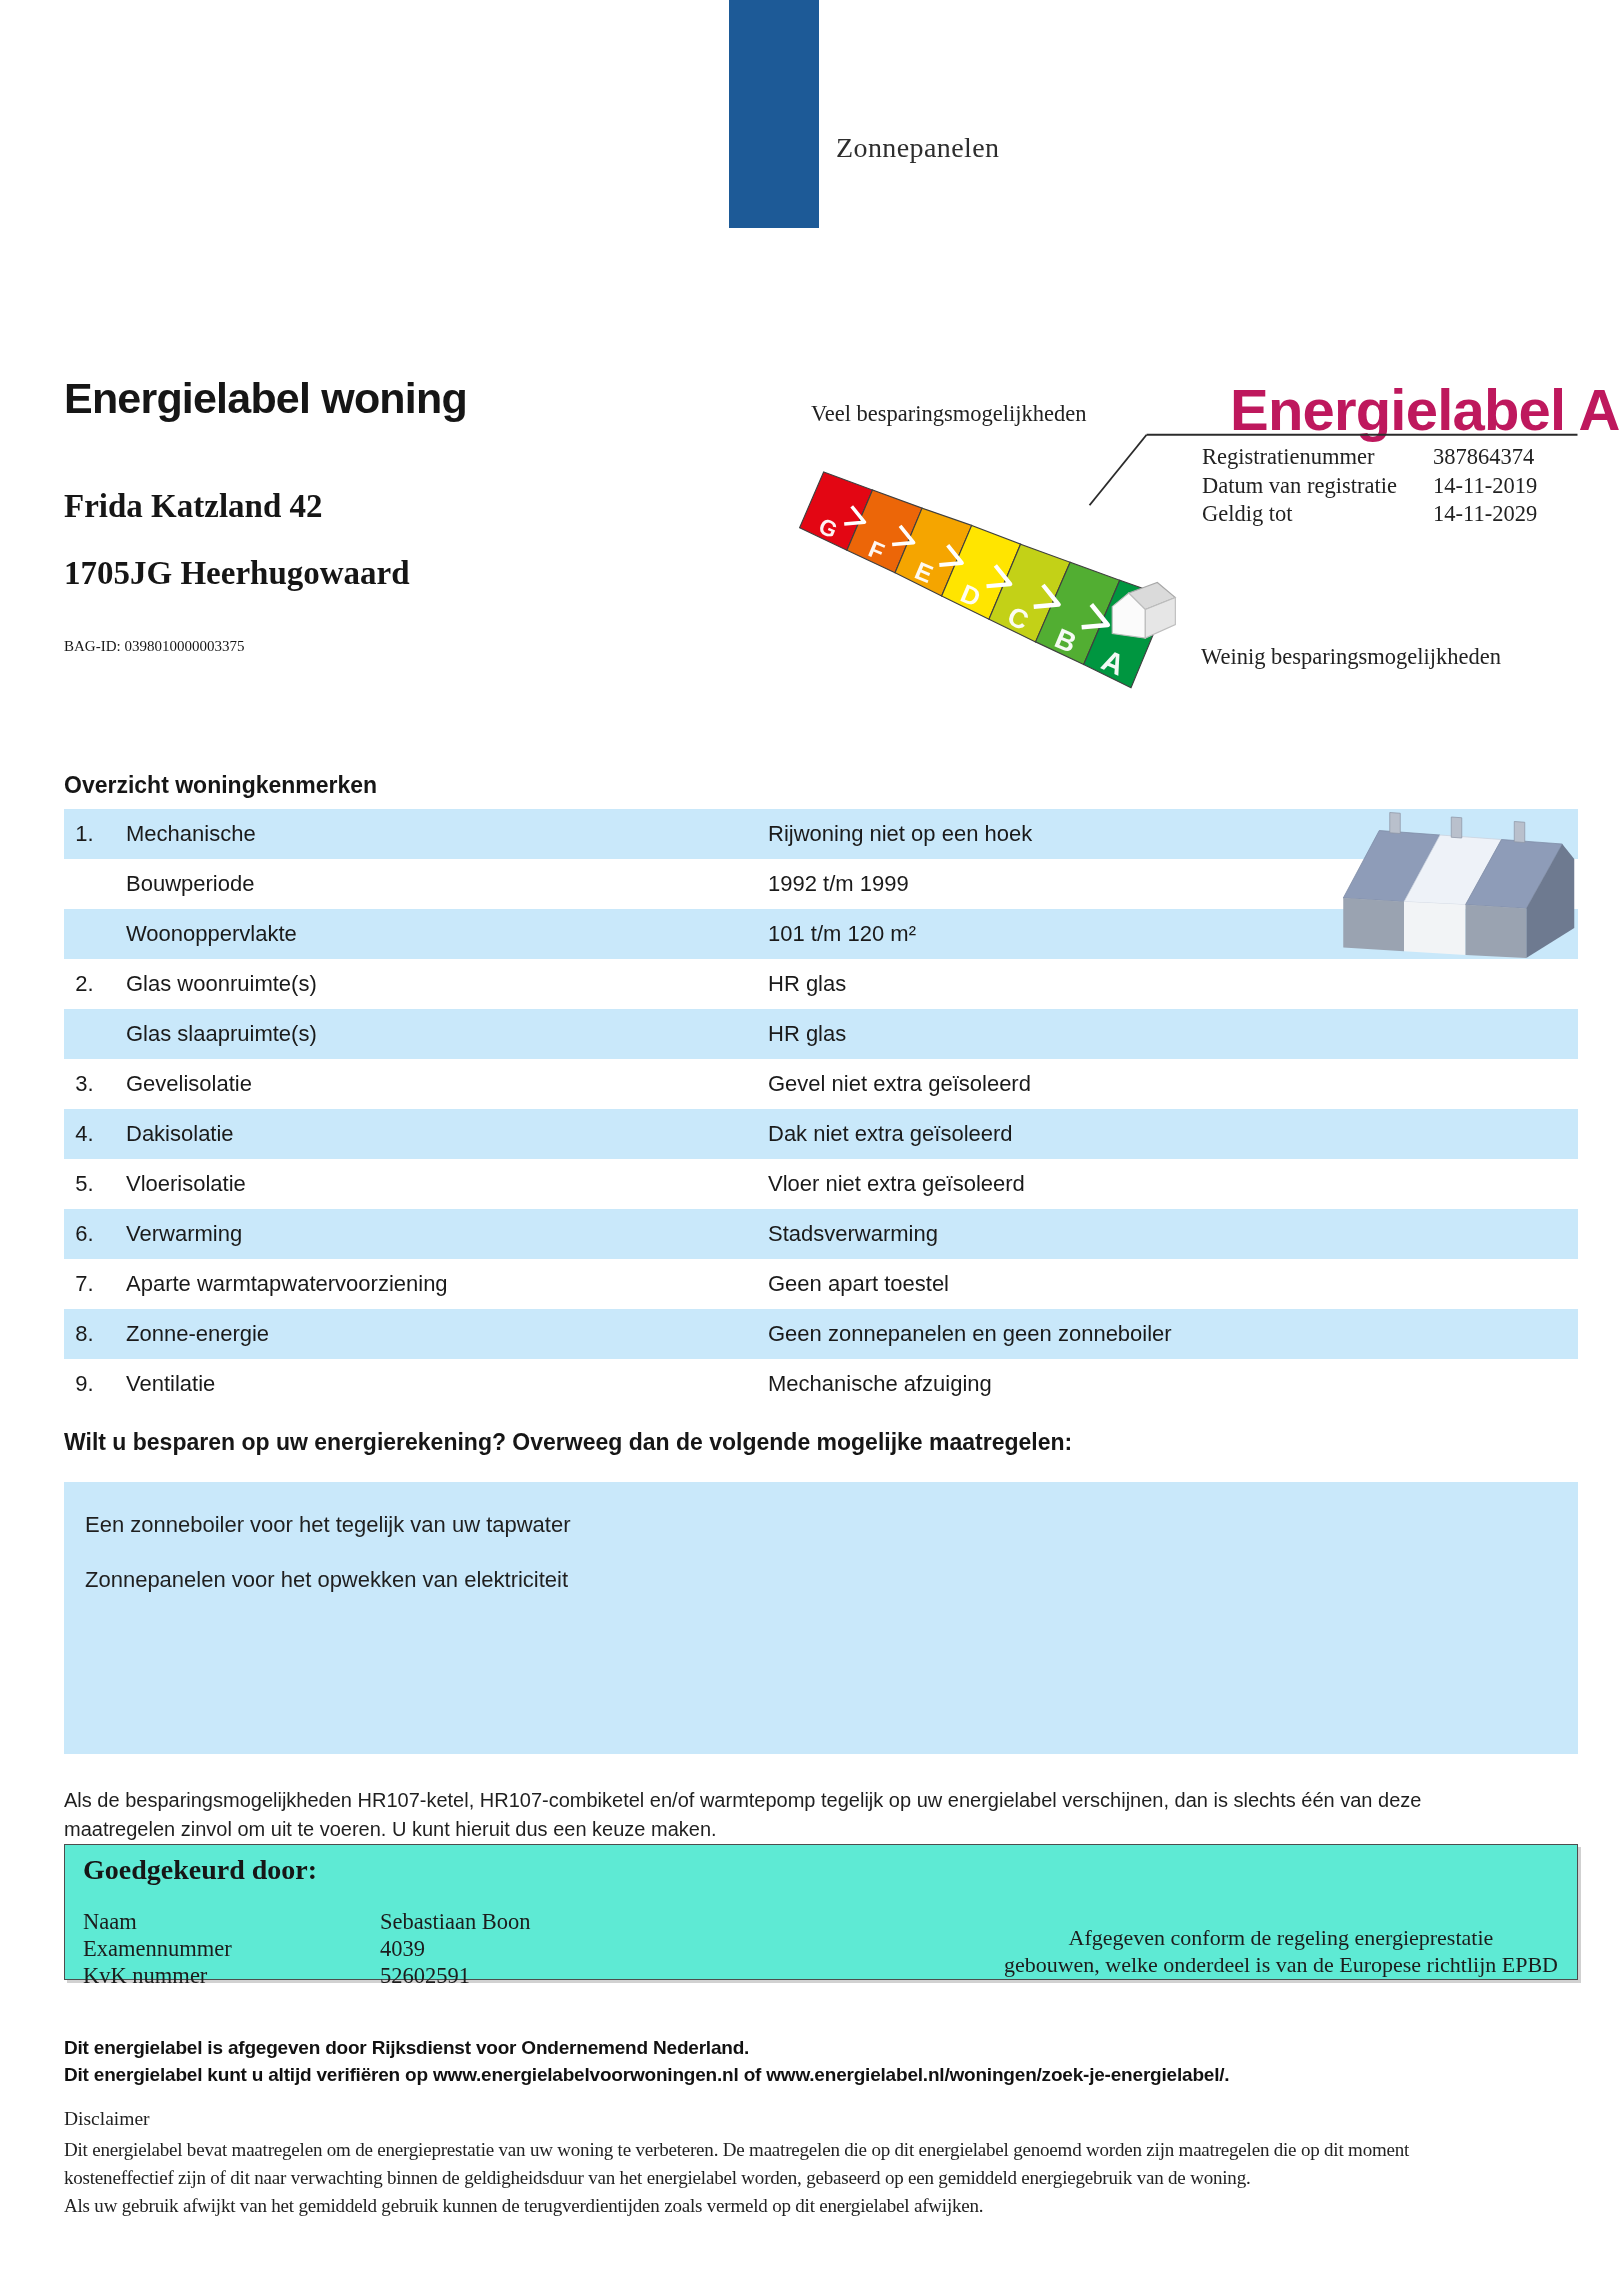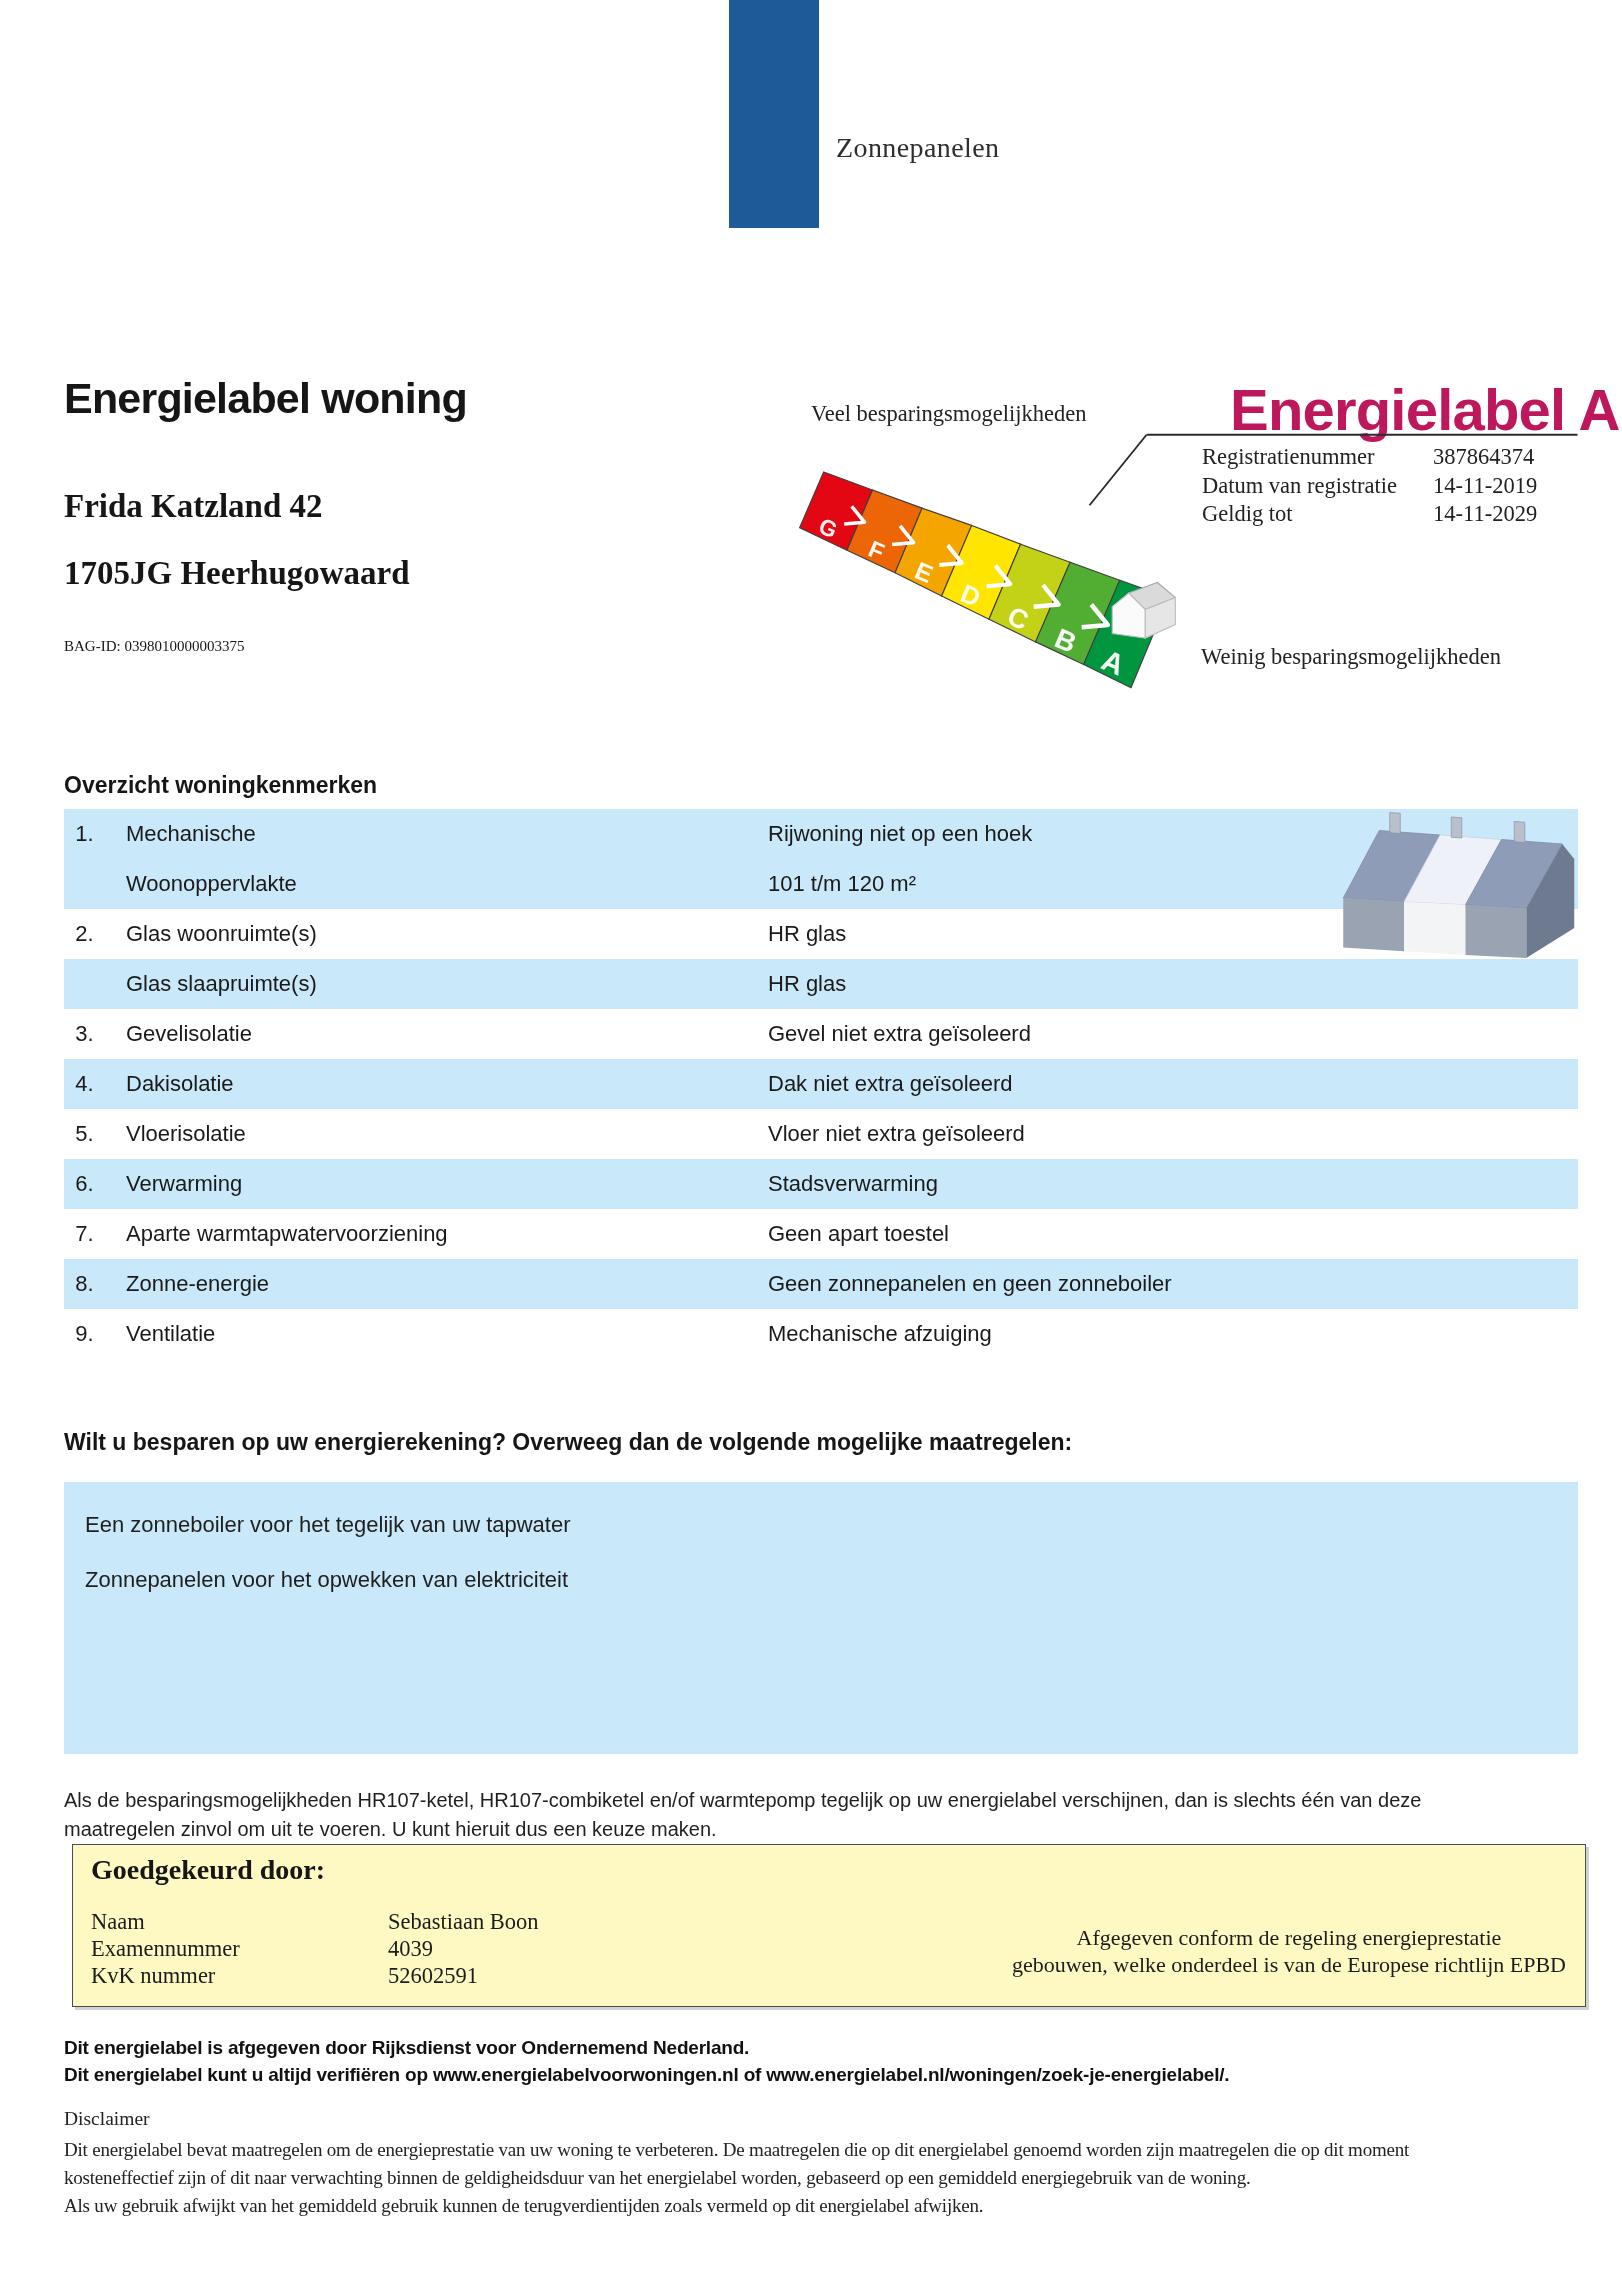--- a/index.html
+++ b/index.html
@@ -41,22 +41,22 @@
   #house-illustration{left:1337px;top:787px;width:263px;height:195px;}
 
   
   #savings-heading{left:64px;top:1429px;font-size:23px;font-weight:700;color:#161616;}
   #savings-box{left:64px;top:1482px;width:1514px;height:272px;background:#c9e8fa;}
   #saving-items{position:absolute;left:21px;top:30px;font-size:22px;color:#1f1f1f;}
   .saving-item{margin-bottom:28.5px;}
   #savings-note{left:64px;top:1786px;width:1472px;font-size:20px;line-height:29px;color:#1f1f1f;}
 
   
-  #approval-box{left:64px;top:1844px;width:1514px;height:163px;border:1.5px solid #4d4d4d;
-                box-sizing:border-box;box-shadow:3px 3px 0 rgba(0,0,0,0.18);background:#fef9c3;margin-left:8px;}
+  #approval-box{left:64px;top:1844px;width:1514px;height:136px;border:1.5px solid #4d4d4d;
+                box-sizing:border-box;box-shadow:3px 3px 0 rgba(0,0,0,0.18);background:#5eead4;}
   #approval-heading{position:absolute;left:18px;top:9px;font-size:28px;font-weight:700;color:#161616;}
   #approval-fields{position:absolute;left:18px;top:63px;font-size:22.5px;line-height:27px;color:#1c1c1c;}
   .appr-row{display:flex;}
   .appr-row .al{width:297px;}
   #conformity{position:absolute;right:19px;top:79px;font-size:22px;line-height:27px;text-align:center;color:#1c1c1c;}
 
   
   #footer-bold{left:64px;top:2034px;font-size:19px;font-weight:700;letter-spacing:-0.2px;line-height:27px;color:#111;}
   #disclaimer-heading{left:64px;top:2108px;font-size:19.5px;color:#222;}
   #disclaimer-lines{left:64px;top:2136px;font-size:19px;letter-spacing:-0.2px;line-height:28px;color:#222;}
@@ -153,20 +153,25 @@
   </svg>
 
   <div id="weinig-note" class="abs serif">Weinig besparingsmogelijkheden</div>
 
   <div id="features-heading" class="abs sans">Overzicht woningkenmerken</div>
   <div id="feature-rows" class="abs">
       <div class="trow blue">
         <span class="tnum">1.</span>
         <span class="tlabel">Mechanische</span>
         <span class="tvalue">Rijwoning niet op een hoek</span>
+      </div>
+      <div class="trow">
+        <span class="tnum"></span>
+        <span class="tlabel">Bouwperiode</span>
+        <span class="tvalue">1992 t/m 1999</span>
       </div>
       <div class="trow blue">
         <span class="tnum"></span>
         <span class="tlabel">Woonoppervlakte</span>
         <span class="tvalue">101 t/m 120 m²</span>
       </div>
       <div class="trow">
         <span class="tnum">2.</span>
         <span class="tlabel">Glas woonruimte(s)</span>
         <span class="tvalue">HR glas</span>

